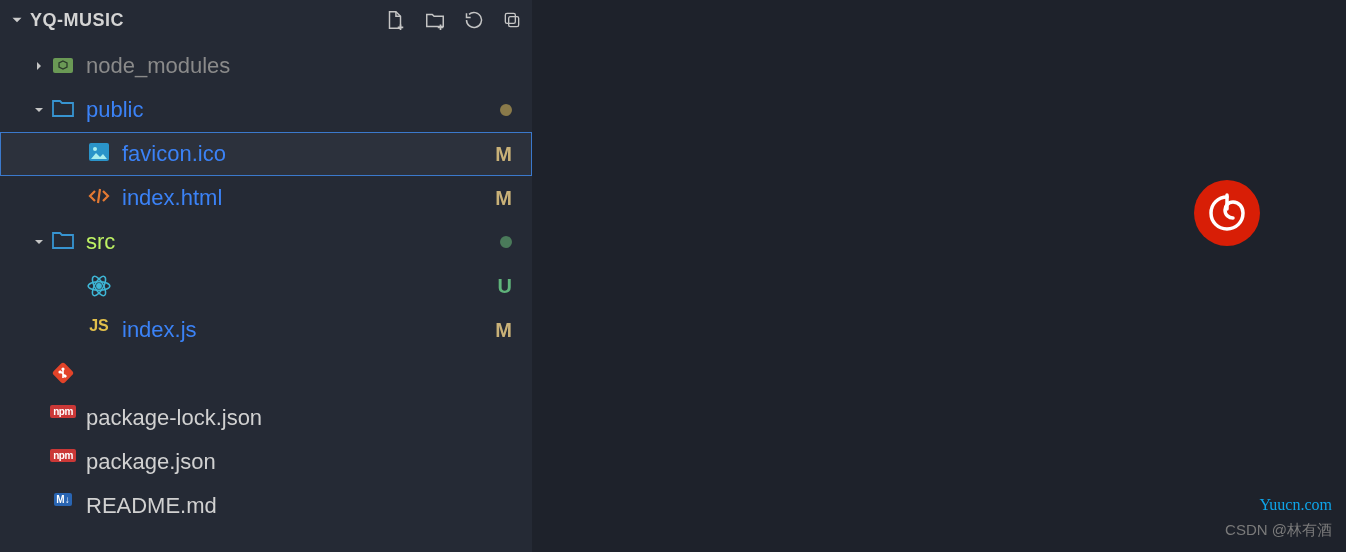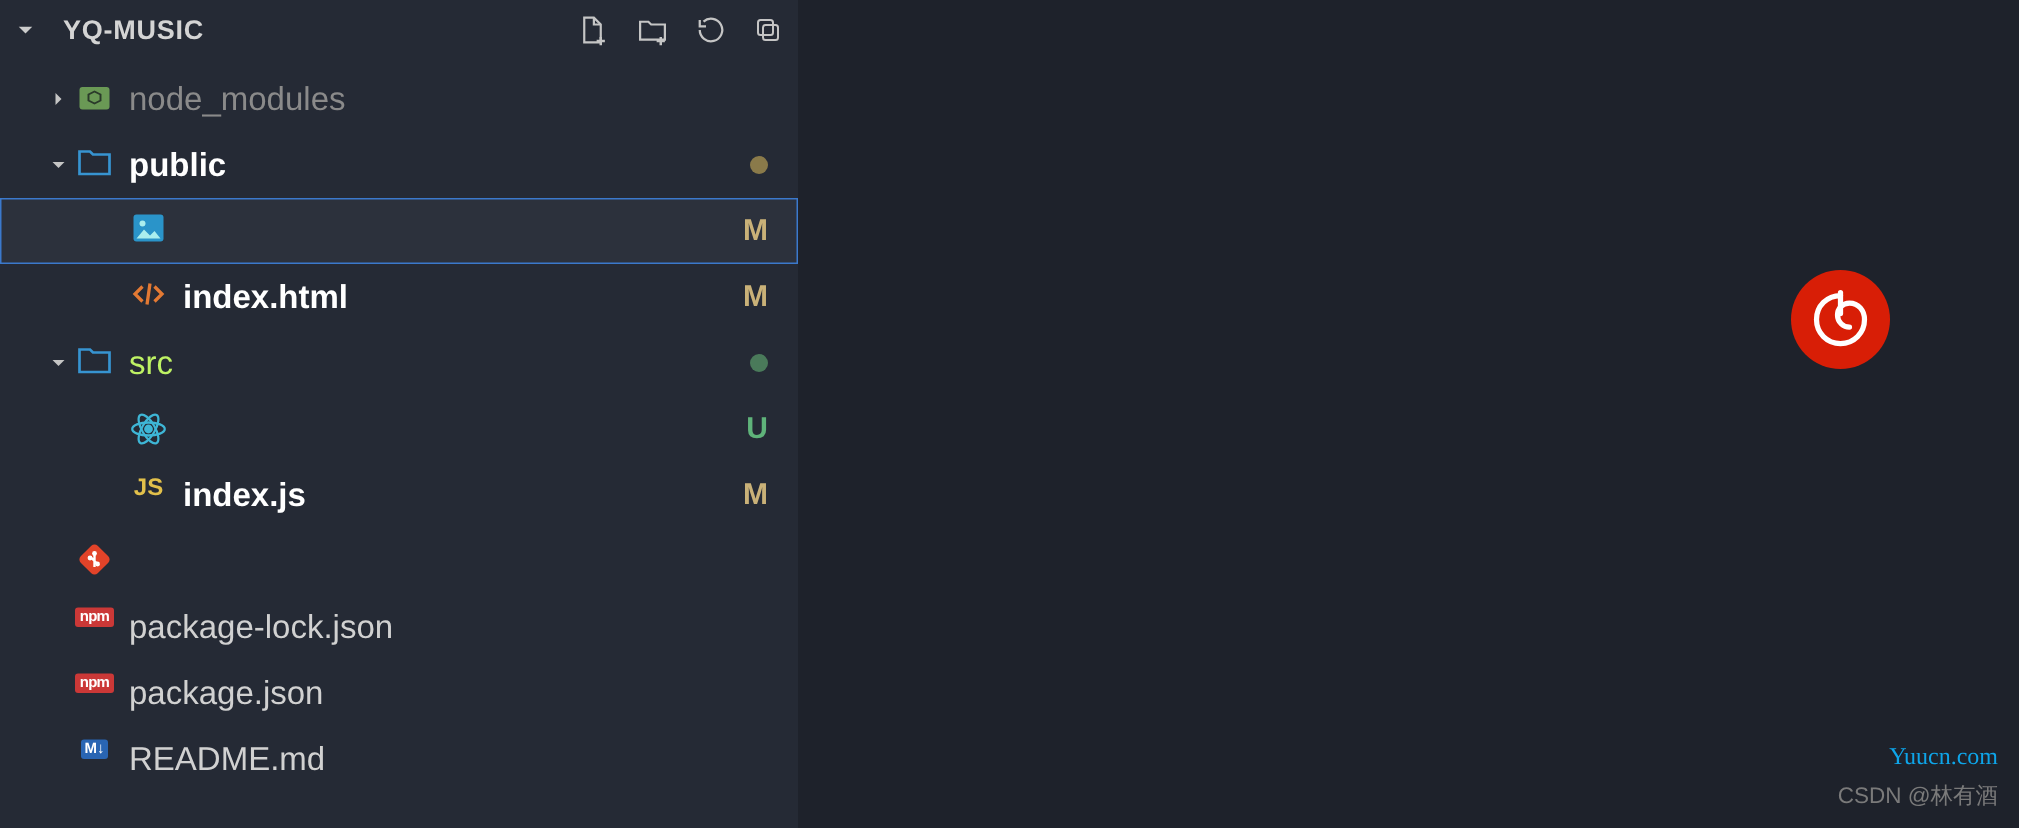--- a/index.html
+++ b/index.html
@@ -21,21 +21,21 @@
   .sidebar-header {
     height: 40px;
     display: flex;
     align-items: center;
     padding: 0 10px 0 8px;
     background: #252a35;
   }
   .project-title {
     display: flex;
     align-items: center;
-    gap: 16px;
+    gap: 4px;
     flex: 1;
   }
   .project-title .chev { color: #cccccc; display:flex; align-items:center; }
   .project-title .name {
     font-weight: 700;
     font-size: 18px;
     letter-spacing: 0.5px;
     color: #d4d4d4;
   }
   .header-actions {
@@ -78,21 +78,21 @@
     width: 26px;
     height: 26px;
     display: flex;
     align-items: flex-start;
     justify-content: center;
     margin-right: 10px;
     flex-shrink: 0;
   }
   .label { flex: 1; color: #d1d1d1; }
   .label.u { color: #bef264; }
-  .label.m { color: #ffffff; font-weight: bold; }
+  .label.m { color: #3b82f6; }
   .label.dim { color: #8a8a8a; }
   .badge {
     font-size: 20px;
     font-weight: 600;
     margin-left: auto;
   }
   .badge.M { color: #c9b178; }
   .badge.U { color: #5fb37a; }
   .dot { width: 12px; height: 12px; border-radius: 50%; margin-left: auto; }
   .dot.m { background: #8a7a4a; }
@@ -233,20 +233,21 @@
 
     <div class="row indent-2 selected">
       <span class="twisty none"></span>
       <span class="file-icon">
         <svg width="24" height="22" viewBox="0 0 24 22">
             <rect x="2" y="2" width="20" height="18" rx="2" fill="#2a94c9"></rect>
             <circle cx="8" cy="8" r="2" fill="#aee"></circle>
             <path d="M4 18l5-6 4 4 3-3 4 5H4z" fill="#aee"></path>
           </svg>
       </span>
+      <span class="label m">favicon.ico</span>
       <span class="badge M">M</span>
     </div>
 
     <div class="row indent-2">
       <span class="twisty none"></span>
       <span class="file-icon">
         <svg width="24" height="22" viewBox="0 0 24 22" fill="none" stroke="#e37933" stroke-width="2.2">
             <path d="M8 6l-5 5 5 5M16 6l5 5-5 5M13 4l-2 14"></path>
           </svg>
       </span>

